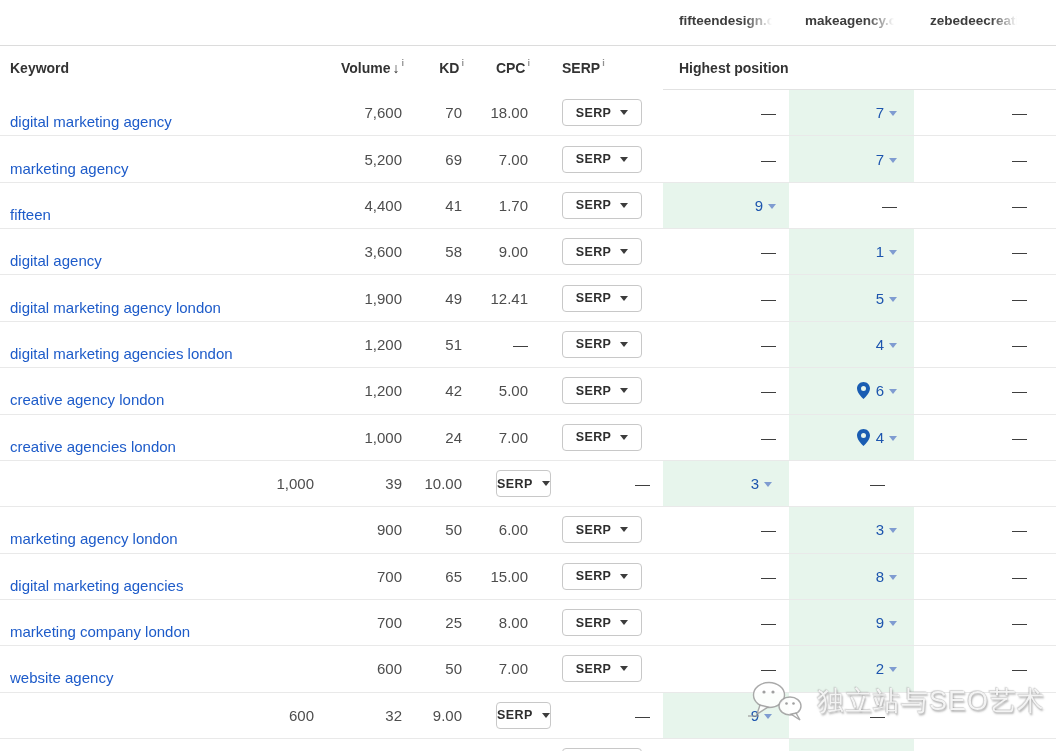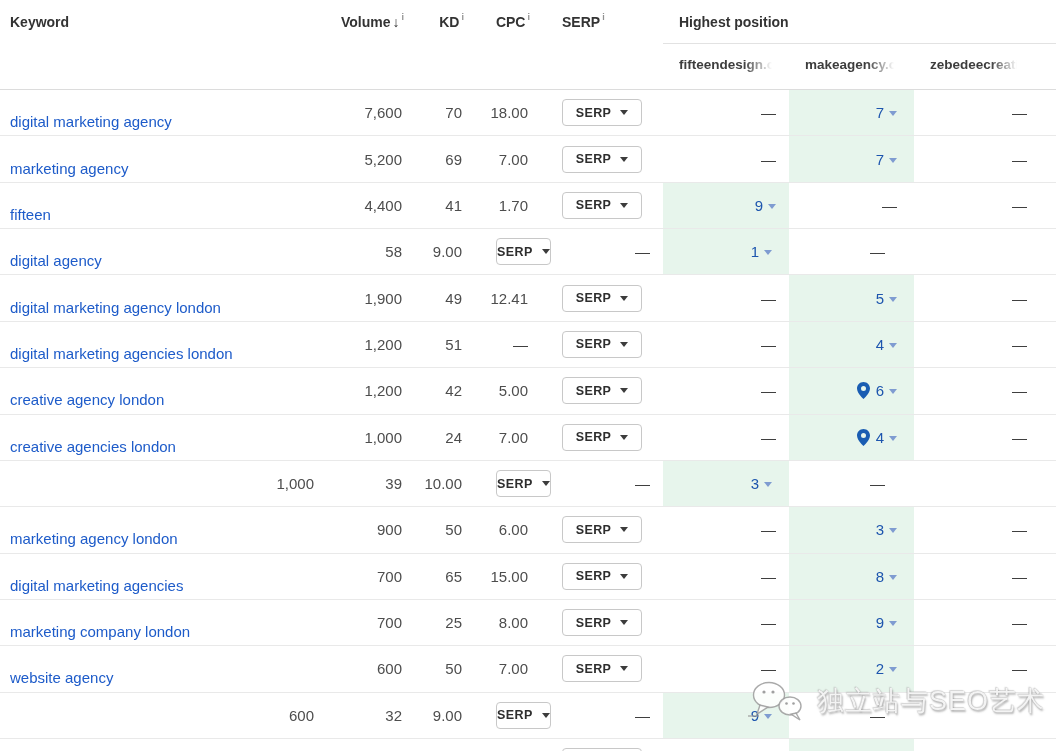--- a/index.html
+++ b/index.html
@@ -86,54 +86,54 @@
     font-size:27px; letter-spacing:1px;
     color:rgba(255,255,255,0.88);
     text-shadow:0 0 1px rgba(150,150,150,0.95), 1px 2px 2px rgba(120,120,120,0.55), -1px -1px 1px rgba(170,170,170,0.4);
   }
 </style>
 </head>
 <body>
 
 <div class="page">
 
-  <div class="grid header-top">
-    <div class="hcell h-keyword">
-      <span>Keyword</span>
-    </div>
-    <div class="hcell h-num">
-      <span>Volume</span><span class="sort-arrow">↓</span><span class="sup-i">i</span>
-    </div>
-    <div class="hcell h-num">
-      <span>KD</span><span class="sup-i">i</span>
-    </div>
-    <div class="hcell h-num">
-      <span>CPC</span><span class="sup-i">i</span>
-    </div>
-    <div class="hcell h-serp">
-      <span>SERP</span><span class="sup-i">i</span>
-    </div>
-    <div class="h-highest">
-      <span>Highest position</span>
-    </div>
-  </div>
-
   <div class="grid header-sub">
     <div style="grid-column:1/6"></div>
     <div class="domain-cell">
       <span class="domain-label">fifteendesign.c</span>
     </div>
     <div class="domain-cell">
       <span class="domain-label">makeagency.c</span>
     </div>
     <div class="domain-cell">
       <span class="domain-label">zebedeecreati</span>
     </div>
   </div>
 
+  <div class="grid header-top">
+    <div class="hcell h-keyword">
+      <span>Keyword</span>
+    </div>
+    <div class="hcell h-num">
+      <span>Volume</span><span class="sort-arrow">↓</span><span class="sup-i">i</span>
+    </div>
+    <div class="hcell h-num">
+      <span>KD</span><span class="sup-i">i</span>
+    </div>
+    <div class="hcell h-num">
+      <span>CPC</span><span class="sup-i">i</span>
+    </div>
+    <div class="hcell h-serp">
+      <span>SERP</span><span class="sup-i">i</span>
+    </div>
+    <div class="h-highest">
+      <span>Highest position</span>
+    </div>
+  </div>
+
   <div id="tbody">
       <div class="grid row">
         <div class="cell c-kw">
           <a class="kw-link" href="#">digital marketing agency</a>
         </div>
         <div class="cell c-num">7,600</div>
         <div class="cell c-num">70</div>
         <div class="cell c-num">18.00</div>
         <div class="cell c-serp">
           <button class="serp-btn">
@@ -203,20 +203,21 @@
           <span class="dash">—</span>
         </div>
         <div class="cell c-pos p2">
           <span class="dash">—</span>
         </div>
       </div>
       <div class="grid row">
         <div class="cell c-kw">
           <a class="kw-link" href="#">digital agency</a>
         </div>
+        <div class="cell c-num">3,600</div>
         <div class="cell c-num">58</div>
         <div class="cell c-num">9.00</div>
         <div class="cell c-serp">
           <button class="serp-btn">
             <span>SERP</span>
             <span class="serp-caret"></span>
           </button>
         </div>
         <div class="cell c-pos p0">
           <span class="dash">—</span>

